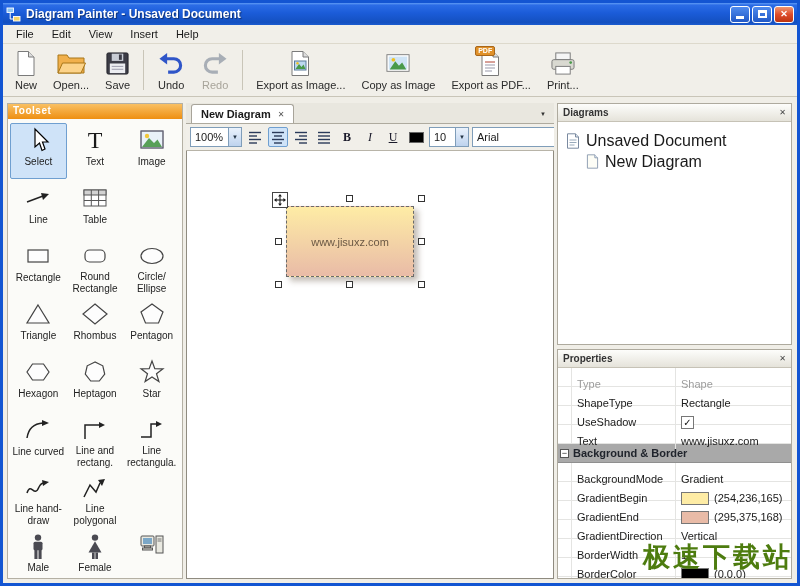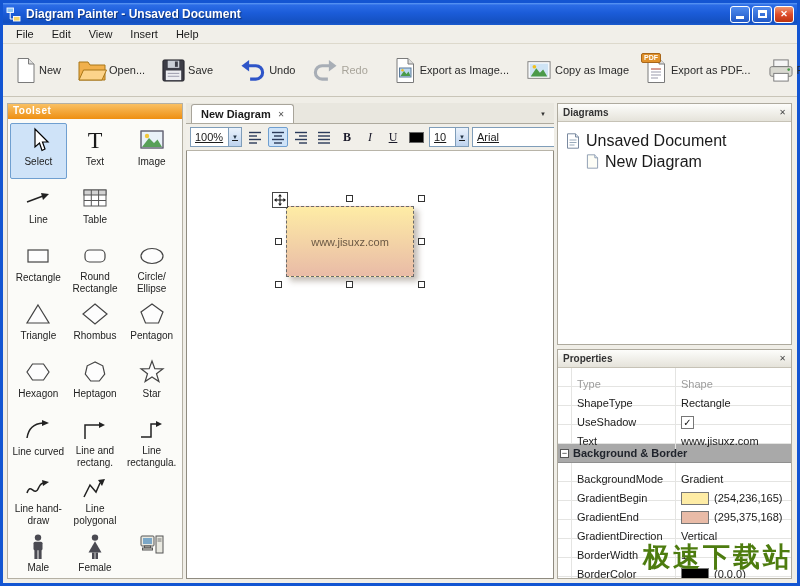--- a/index.html
+++ b/index.html
@@ -20,21 +20,21 @@
   .wbtn.close{background:linear-gradient(180deg,#f09770,#de4b2a 50%,#bd3410);}
   .min-bar{width:8px;height:3px;background:#fff;margin-top:7px;}
   .max-box{width:9px;height:8px;border:2px solid #fff;border-top-width:3px;}
 
   
   .menubar{height:19px;display:flex;align-items:center;background:#f1efe9;border-bottom:1px solid #ddd9cc;padding-left:4px;}
   .menu-item{padding:2px 9px;cursor:default;}
 
   
   .toolbar{height:53px;display:flex;align-items:stretch;background:#f1efe9;border-bottom:1px solid #c9c5b8;padding:2px 4px;}
-  .tbtn{display:flex;flex-direction:row;align-items:center;justify-content:flex-end;gap:2px;padding:2px 7px;border:1px solid transparent;border-radius:2px;cursor:pointer;position:relative;}
+  .tbtn{display:flex;flex-direction:column;align-items:center;justify-content:flex-end;gap:2px;padding:2px 7px;border:1px solid transparent;border-radius:2px;cursor:pointer;position:relative;}
   .ticon{height:29px;display:flex;align-items:center;justify-content:center;position:relative;}
   .tlabel{font-size:11px;color:#2a2a2a;white-space:nowrap;}
   .tbtn.disabled .tlabel{color:#a8a49a;}
   .tbtn.disabled{pointer-events:none;}
   .tsep{width:1px;background:#c9c5b8;margin:4px 5px;}
   .pdf-badge{position:absolute;top:-3px;left:-4px;background:#e0912a;color:#fff;font-size:7px;font-weight:bold;padding:0 2px;border-radius:2px;border:1px solid #a8661a;line-height:8px;}
 
   
   .workspace{position:absolute;left:3px;right:3px;top:97px;bottom:3px;}
 
@@ -48,21 +48,21 @@
   .tool-label{font-size:10px;color:#222;text-align:center;line-height:1.15;margin-top:2px;}
   .tool-spacer{min-height:56px;}
 
   
   .canvas-col{position:absolute;left:180px;top:3px;width:368px;bottom:1px;display:flex;flex-direction:column;}
   .tabstrip{height:21px;display:flex;align-items:flex-end;background:#e9e7df;border-bottom:1px solid #aeaa9e;flex:none;}
   .tab{display:flex;align-items:center;gap:7px;background:#fff;border:1px solid #a8a49a;border-bottom:none;border-radius:3px 3px 0 0;padding:3px 9px;font-size:11px;font-weight:bold;margin-left:5px;cursor:pointer;}
   .tab-close{font-size:8px;color:#555;cursor:pointer;font-weight:normal;}
   .tab-dd{margin-left:auto;font-size:6px;color:#333;padding:0 8px 6px;cursor:pointer;}
   .formatbar{height:27px;display:flex;align-items:center;gap:3px;background:#f1efe9;border-bottom:1px solid #b8b4a8;padding:0 4px;overflow:hidden;flex:none;}
-  .select{height:20px;background:#fff;border:1px solid #7f9db9;display:flex;align-items:center;font-size:11px;padding-left:4px;gap:4px;cursor:pointer;flex:none;overflow:hidden;text-decoration:underline;}
+  .select{height:20px;background:#fff;border:1px solid #7f9db9;display:flex;align-items:center;font-size:11px;padding-left:4px;gap:4px;cursor:pointer;flex:none;overflow:hidden;}
   .select .dd{font-size:6px;color:#234;background:linear-gradient(180deg,#eaf2fc,#bed3ee);border-left:1px solid #7f9db9;height:100%;display:flex;align-items:center;padding:0 3px;margin-left:auto;}
   .select.zoom{width:52px;}
   .select.size{width:40px;}
   .select.font{width:120px;}
   .fbtn{width:20px;height:20px;border:1px solid transparent;border-radius:2px;display:flex;align-items:center;justify-content:center;cursor:pointer;font-size:12px;color:#1a1a2a;flex:none;}
   .fbtn.active{background:#cfe3f8;border-color:#6f9fd0;}
   .fbtn.bold{font-weight:bold;font-family:"Liberation Serif",serif;}
   .fbtn.italic{font-style:italic;font-family:"Liberation Serif",serif;}
   .fbtn.underline{text-decoration:underline;font-family:"Liberation Serif",serif;}
   .color-swatch{width:15px;height:11px;background:#000;border:1px solid #666;}

